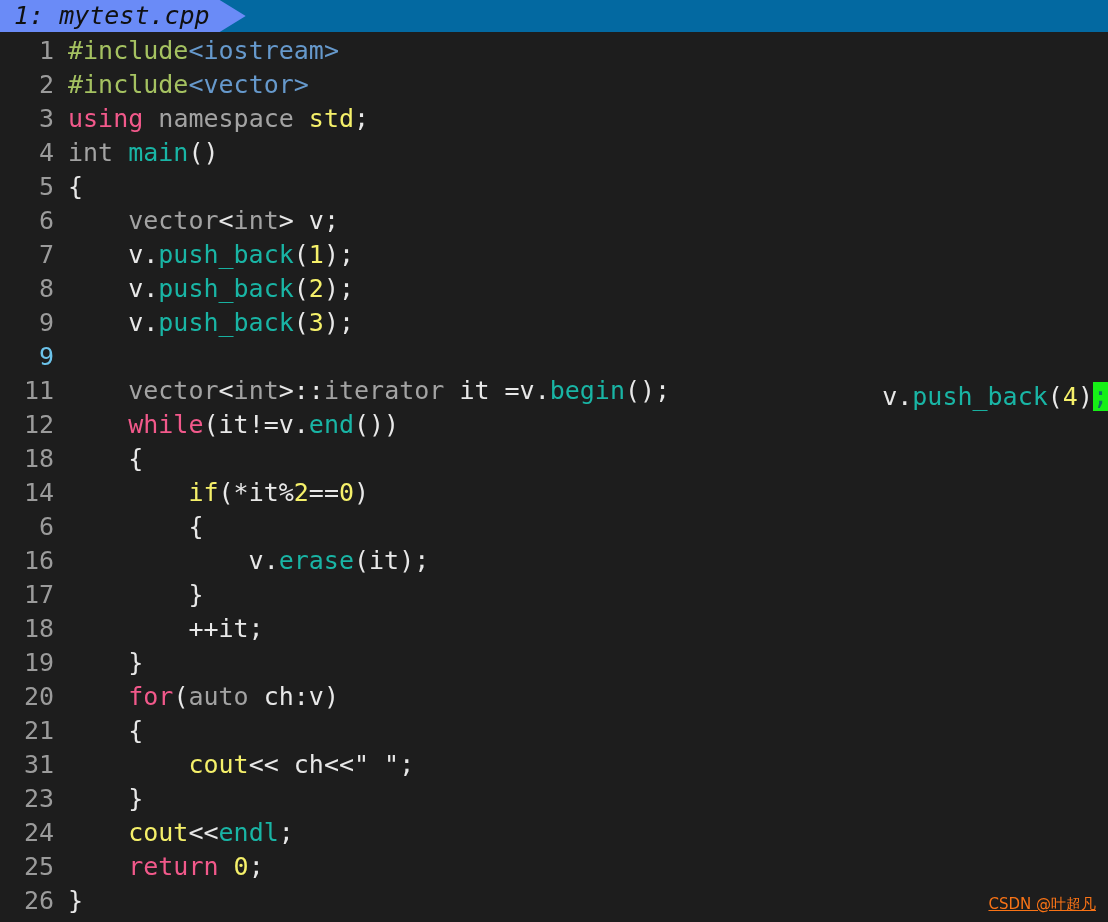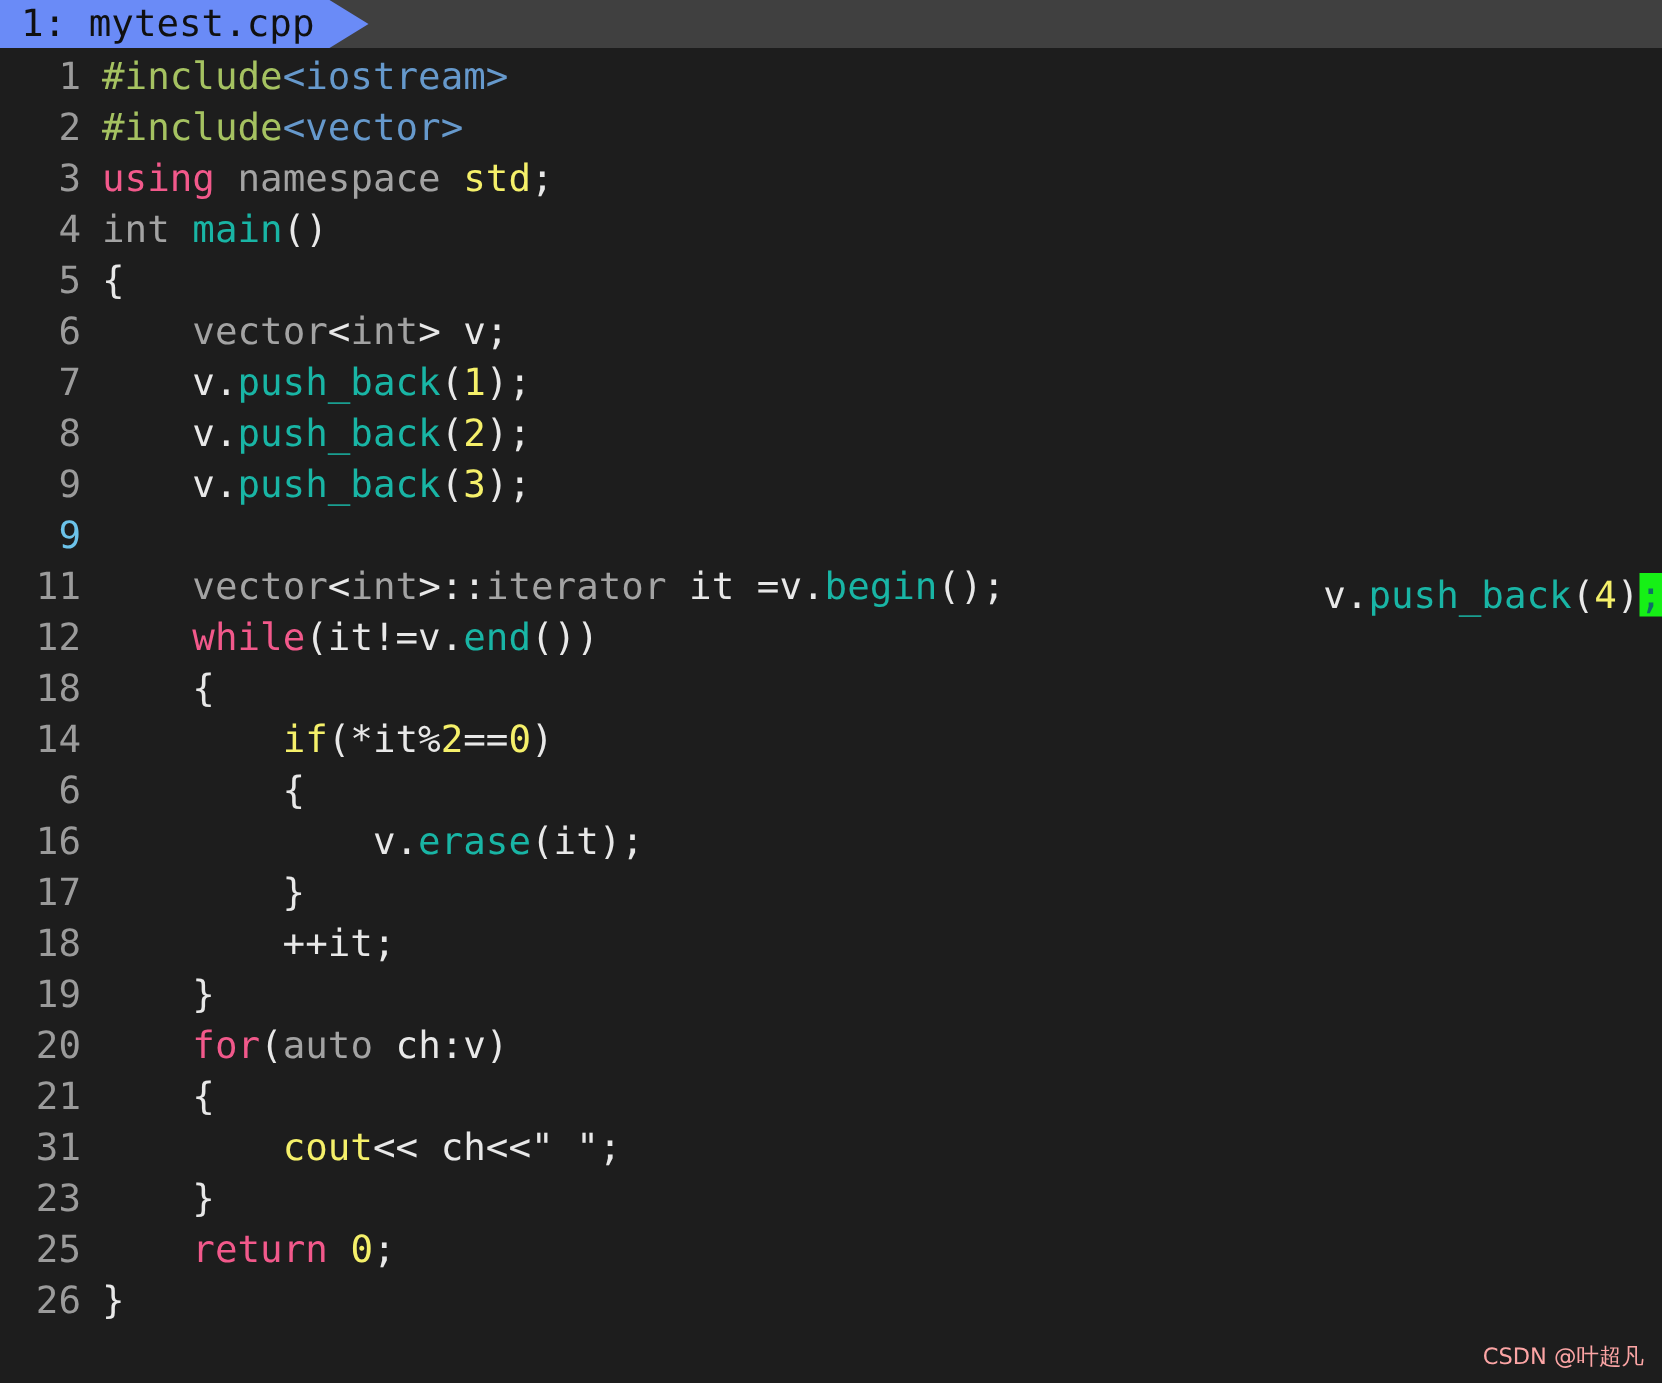--- a/index.html
+++ b/index.html
@@ -19,22 +19,23 @@
     position: relative;
     width: 1108px;
     height: 922px;
     background: #1d1d1d;
   }
 
   
   .tabbar {
     position: relative;
     height: 32px;
-    background: #404040;
+    background: #0369a1;
     overflow: hidden;
+    font-style: italic;
   }
   .tab {
     position: absolute;
     left: 0;
     top: 0;
     height: 32px;
     display: flex;
     align-items: center;
     padding: 0 36px 0 14px;
     color: #101010;
@@ -91,25 +92,26 @@
   .t-fn     { color: #19b5a5; }  
   .t-plain  { color: #e8e8e8; }  
   .t-brace  { color: #e8e8e8; }
   .cursor   { background: #16f016; color: #0f6f66; }
 
   
   .watermark {
     position: absolute;
     right: 12px;
     bottom: 8px;
-    color: #fca5a5;
+    color: #f97316;
     font-size: 15px;
     font-family: "DejaVu Sans", sans-serif;
     white-space: pre;
     user-select: none;
+    text-decoration: underline;
   }
 </style>
 </head>
 <body>
 
 <div id="editor">
 
   <div class="tabbar">
     <div class="tab">1: mytest.cpp</div>
   </div>
@@ -131,19 +133,20 @@
       <div class="line"><span class="ln">14</span><span class="src"><span class="t-plain">        </span><span class="t-num">if</span><span class="t-plain">(*it%</span><span class="t-num">2</span><span class="t-plain">==</span><span class="t-num">0</span><span class="t-plain">)</span></span></div>
       <div class="line"><span class="ln">6</span><span class="src"><span class="t-brace">        {</span></span></div>
       <div class="line"><span class="ln">16</span><span class="src"><span class="t-plain">            v.</span><span class="t-fn">erase</span><span class="t-plain">(it);</span></span></div>
       <div class="line"><span class="ln">17</span><span class="src"><span class="t-brace">        }</span></span></div>
       <div class="line"><span class="ln">18</span><span class="src"><span class="t-plain">        ++it;</span></span></div>
       <div class="line"><span class="ln">19</span><span class="src"><span class="t-brace">    }</span></span></div>
       <div class="line"><span class="ln">20</span><span class="src"><span class="t-plain">    </span><span class="t-kw">for</span><span class="t-plain">(</span><span class="t-type">auto</span><span class="t-plain"> ch:v)</span></span></div>
       <div class="line"><span class="ln">21</span><span class="src"><span class="t-brace">    {</span></span></div>
       <div class="line"><span class="ln">31</span><span class="src"><span class="t-plain">        </span><span class="t-num">cout</span><span class="t-plain">&lt;&lt; ch&lt;&lt;" ";</span></span></div>
       <div class="line"><span class="ln">23</span><span class="src"><span class="t-brace">    }</span></span></div>
+      <div class="line"><span class="ln">24</span><span class="src"><span class="t-plain">    </span><span class="t-num">cout</span><span class="t-plain">&lt;&lt;</span><span class="t-fn">endl</span><span class="t-plain">;</span></span></div>
       <div class="line"><span class="ln">25</span><span class="src"><span class="t-plain">    </span><span class="t-kw">return</span><span class="t-plain"> </span><span class="t-num">0</span><span class="t-plain">;</span></span></div>
       <div class="line"><span class="ln">26</span><span class="src"><span class="t-brace">}</span></span></div>
     </div>
 
   <div class="watermark">CSDN @叶超凡</div>
 
 </div>
 
 </body></html>

